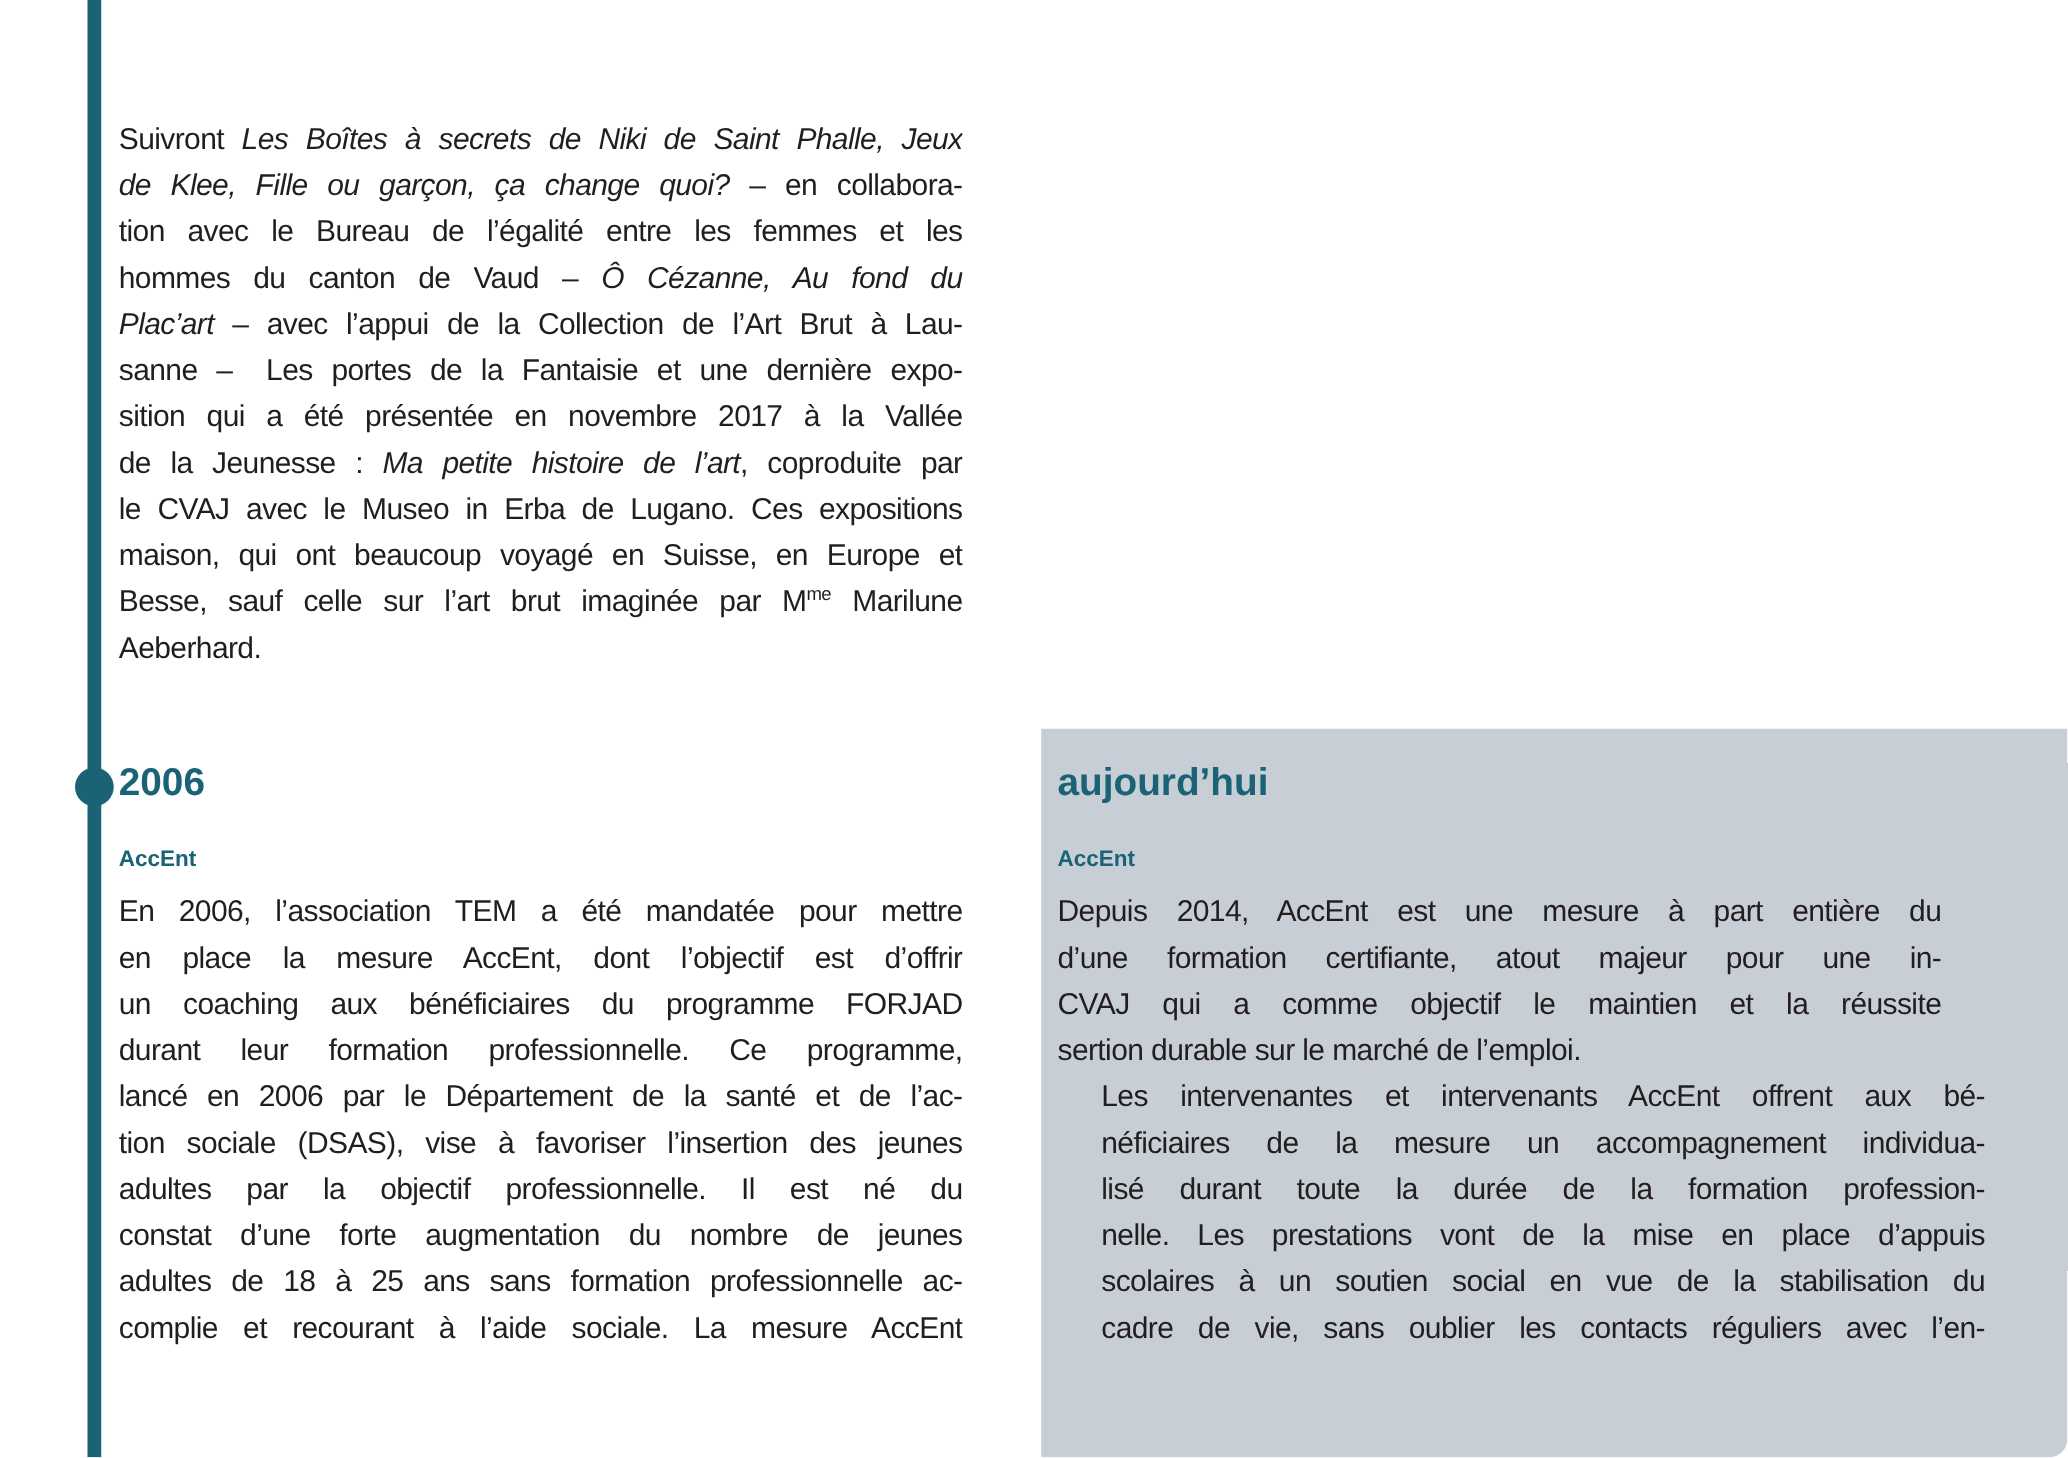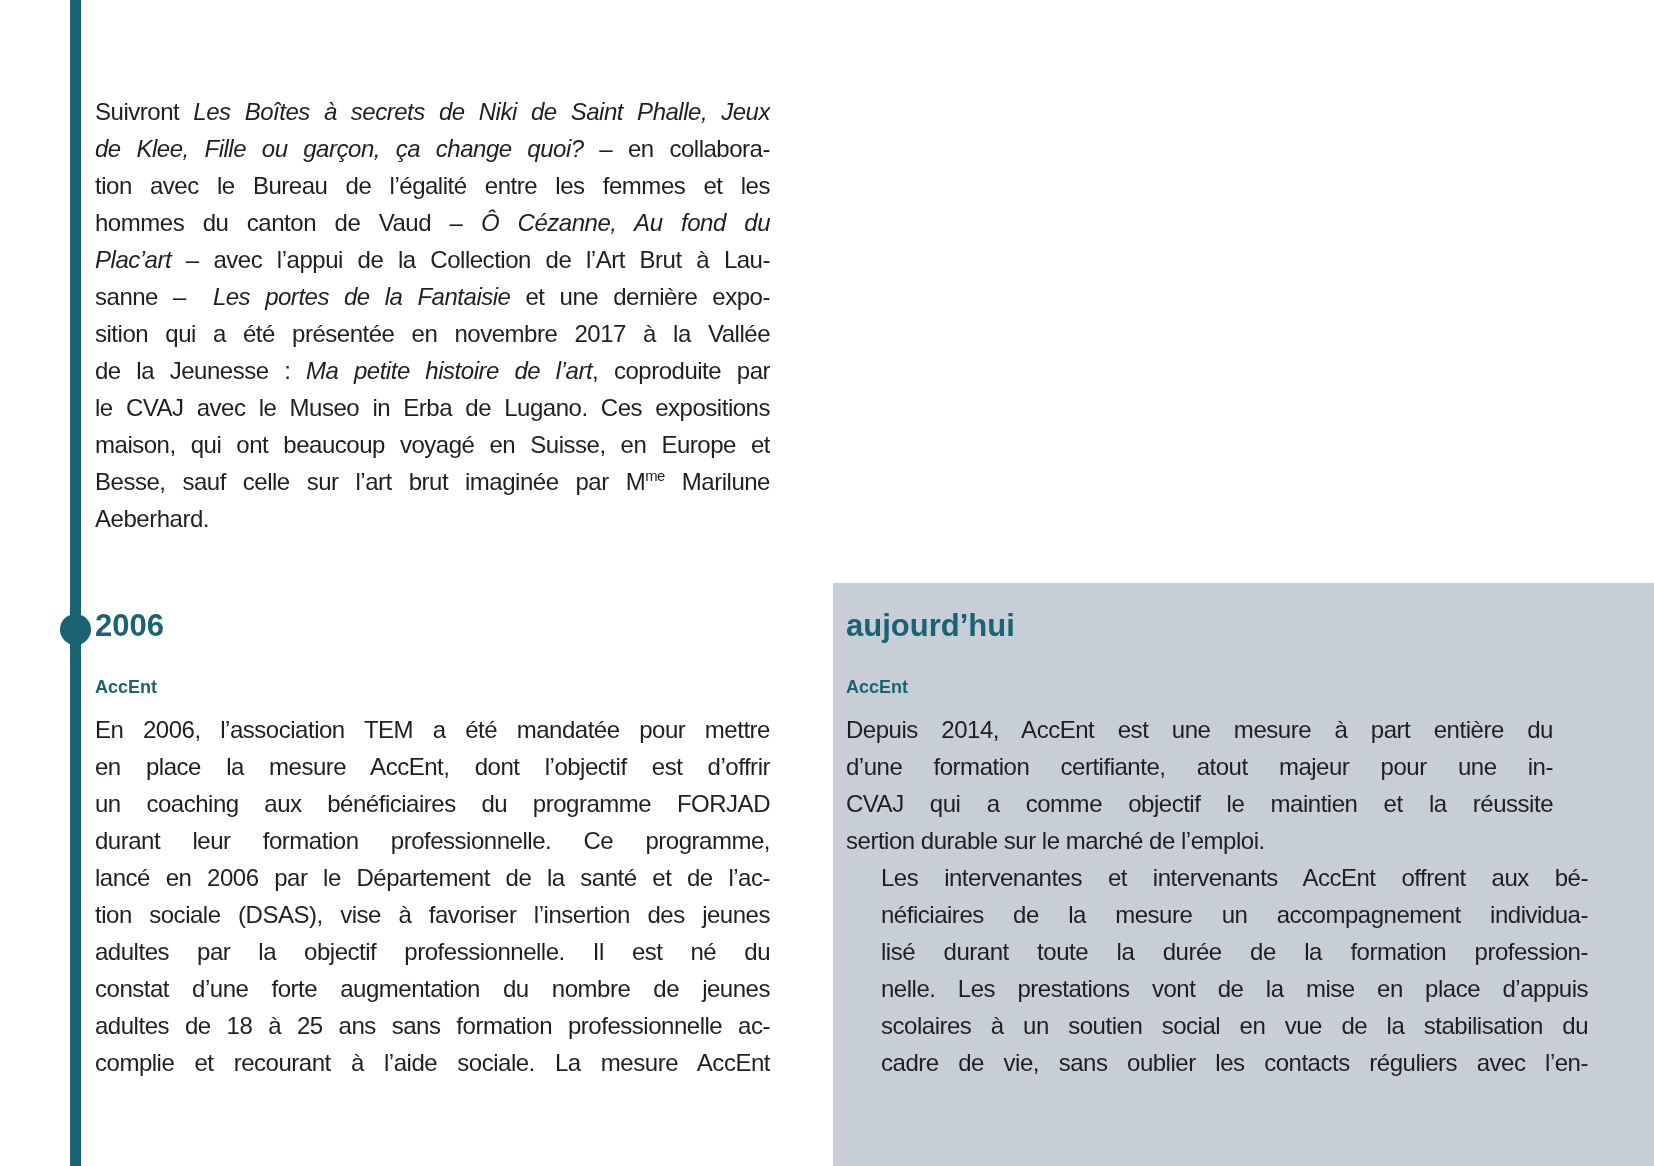--- a/index.html
+++ b/index.html
@@ -5,20 +5,21 @@
   * { margin: 0; padding: 0; box-sizing: border-box; }
   html, body { background: #ffffff; }
   .page {
     position: relative;
     width: 1654px;
     height: 1166px;
     background: var(--bg, #ffffff);
     color: var(--text, #221e1f);
     font-family: "Liberation Sans", sans-serif;
     overflow: hidden;
+    border-radius: 15px;
   }
   .timeline-bar {
     position: absolute;
     left: 70px; top: 0;
     width: 11px; height: 1166px;
     background: var(--accent, #1a6375);
   }
   .timeline-dot {
     position: absolute;
     left: 60px; top: 614px;
@@ -77,21 +78,21 @@
 
   <div class="timeline-bar"></div>
   <div class="timeline-dot"></div>
 
   <div class="abs body-text intro-para">
       <div class="line"><span>Suivront </span><span style="font-style: italic;">Les Boîtes à secrets de Niki de Saint Phalle, Jeux</span></div>
       <div class="line"><span style="font-style: italic;">de Klee, Fille ou garçon, ça change quoi?</span><span> – en collabora-</span></div>
       <div class="line"><span>tion avec le Bureau de l’égalité entre les femmes et les</span></div>
       <div class="line"><span>hommes du canton de Vaud – </span><span style="font-style: italic;">Ô Cézanne, Au fond du</span></div>
       <div class="line"><span style="font-style: italic;">Plac’art</span><span> – avec l’appui de la Collection de l’Art Brut à Lau-</span></div>
-      <div class="line"><span>sanne – </span><span style="font-style: italic; margin-left: 12px;">Les portes de la Fantaisie</span><span> et une dernière expo-</span></div>
+      <div class="line"><span>sanne – </span><span style=" margin-left: 12px;">Les portes de la Fantaisie</span><span> et une dernière expo-</span></div>
       <div class="line"><span>sition qui a été présentée en novembre 2017 à la Vallée</span></div>
       <div class="line"><span>de la Jeunesse : </span><span style="font-style: italic;">Ma petite histoire de l’art</span><span>, coproduite par</span></div>
       <div class="line"><span>le CVAJ avec le Museo in Erba de Lugano. Ces expositions</span></div>
       <div class="line"><span>maison, qui ont beaucoup voyagé en Suisse, en Europe et</span></div>
       <div class="line"><span>Besse, sauf celle sur l’art brut imaginée par M</span><sup>me</sup><span> Marilune</span></div>
       <div class="line no-stretch"><span>Aeberhard.</span></div>
     </div>
 
   <h2 class="abs year-heading year-left">2006</h2>
 

